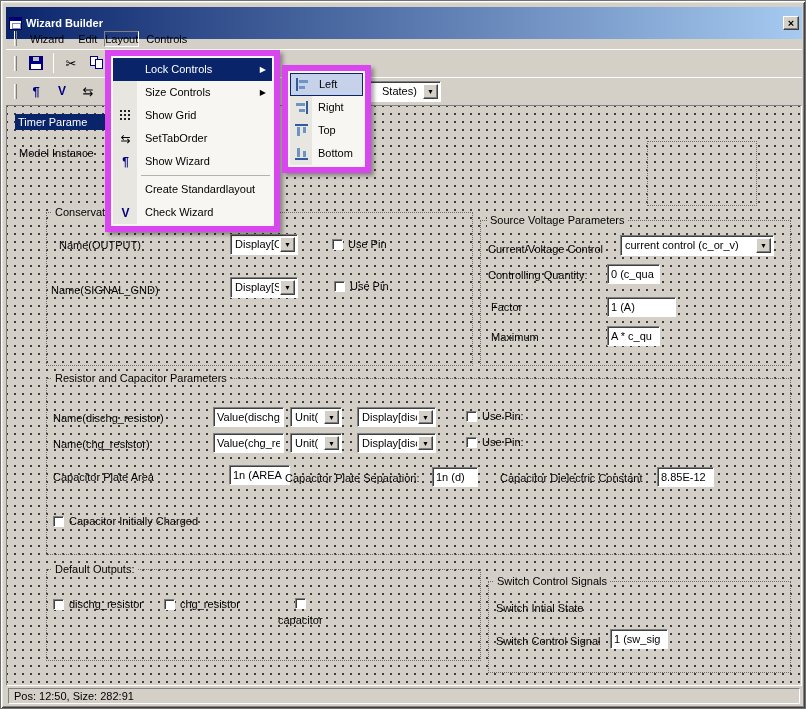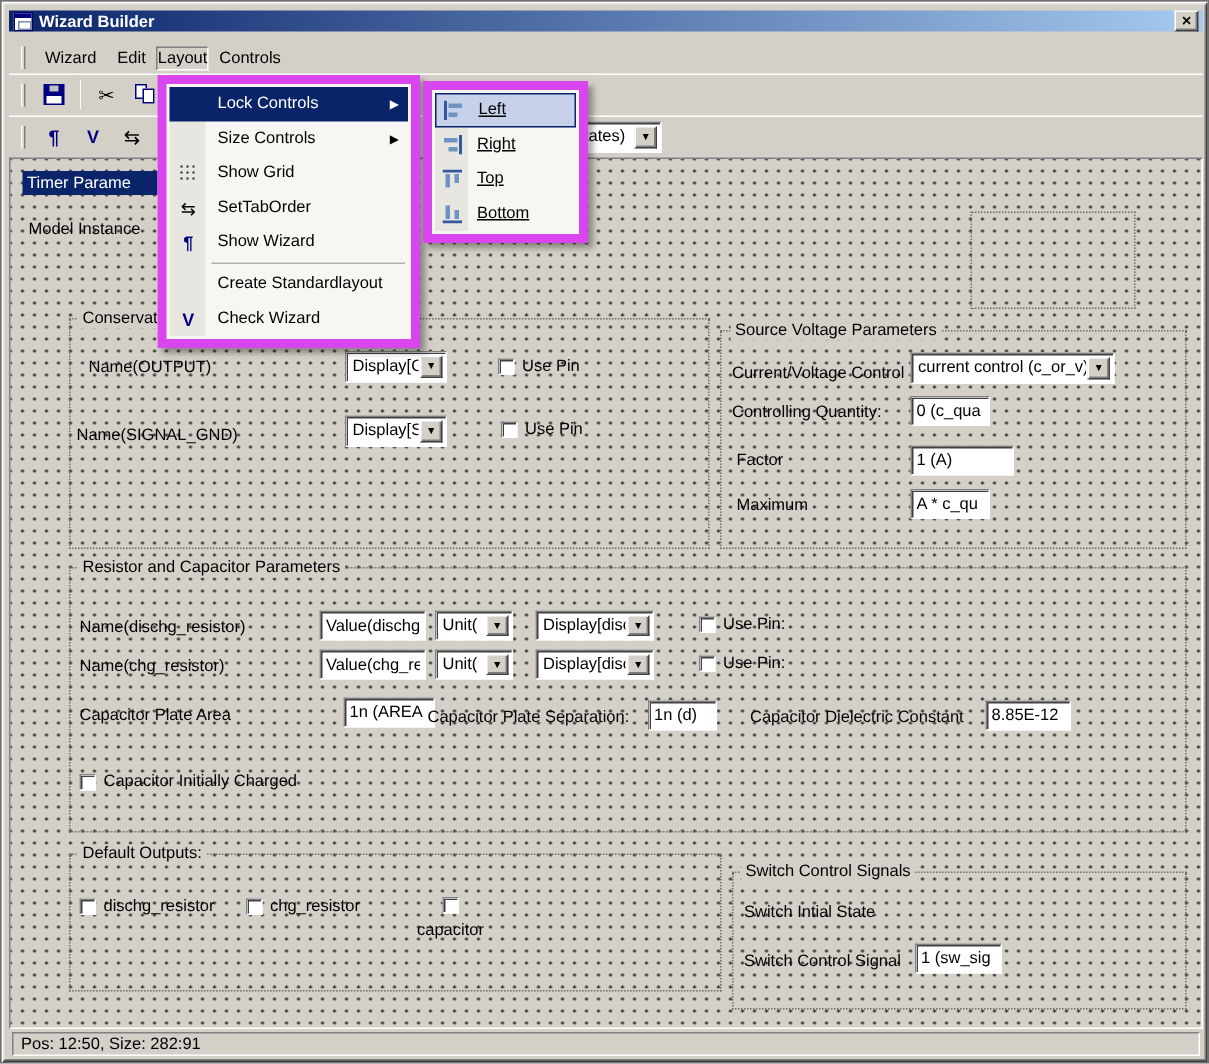--- a/index.html
+++ b/index.html
@@ -5,23 +5,23 @@
   * { box-sizing: border-box; margin: 0; padding: 0; }
   body { background:#c0c0c0; font-family:"Liberation Sans", sans-serif; }
   .win {
     position:relative; width:806px; height:709px; background:#d4d0c8;
     font-size:11px; color:#000; overflow:hidden;
     border:1px solid #707070;
     box-shadow: inset 1px 1px 0 #ffffff, inset -1px -1px 0 #404040,
                 inset 2px 2px 0 #e8e6e1, inset -2px -2px 0 #808080;
   }
   
-  .titlebar { position:absolute; left:5px; top:6px; width:796px; height:14px;
+  .titlebar { position:absolute; left:5px; top:6px; width:796px; height:32px;
     background:linear-gradient(90deg,#0a246a,#a6caf0);
-    display:flex; align-items:flex-end; padding:0 3px; }
+    display:flex; align-items:center; padding:0 3px; }
   .app-icon { width:13px; height:13px; background:#fff; border:1px solid #000060; position:relative; flex:none; }
   .app-icon::before { content:""; position:absolute; left:0; right:0; top:0; height:3px; background:#000080; }
   .app-icon::after { content:""; position:absolute; left:2px; top:5px; width:7px; height:4px; border:1px solid #8090b0; }
   .title-text { color:#fff; font-weight:bold; margin-left:4px; flex:1; white-space:nowrap; }
   .close-btn { width:16px; height:14px; background:#d4d0c8;
     border:1px solid; border-color:#fff #404040 #404040 #fff;
     box-shadow: inset -1px -1px 0 #808080;
     display:flex; align-items:center; justify-content:center;
     font-size:11px; font-weight:bold; line-height:1; flex:none; }
   
@@ -73,21 +73,21 @@
     box-shadow: inset 1px 1px 0 #404040; }
   
   .statusbar { position:absolute; left:5px; top:686px; width:796px; height:18px; display:flex; align-items:center; }
   .status-panel { flex:1; margin:0 2px; height:16px;
     border:1px solid; border-color:#808080 #fff #fff #808080;
     display:flex; align-items:center; padding:0 5px; }
   
   .popup { position:absolute; background:#f7f6f2; border:6px solid #d946ef;
     box-shadow: 3px 3px 4px rgba(0,0,0,0.35); padding:2px; }
   #layout-menu { left:104px; top:49px; width:175px; z-index:60; }
-  #align-submenu { left:281px; top:53px; width:110px; z-index:61;text-decoration:underline; }
+  #align-submenu { left:281px; top:64px; width:89px; z-index:61; }
   .icon-strip { position:absolute; left:2px; top:2px; bottom:2px; width:24px; background:#e8e6e1; }
   #align-submenu .icon-strip { width:22px; }
   .mitem { position:relative; height:23px; line-height:23px; padding-left:32px; white-space:nowrap; }
   .mitem.hl { background:#0a246a; color:#fff; }
   .sub-arrow { position:absolute; right:6px; top:0; font-size:8px; }
   .msep { height:5px; position:relative; }
   .msep::after { content:""; position:absolute; left:28px; right:2px; top:2px; border-top:1px solid #b5b2ab; }
   .micon { position:absolute; left:4px; top:3px; width:17px; height:17px; display:flex; align-items:center; justify-content:center; }
   .grid-glyph { width:13px; height:13px; background-image: radial-gradient(#222 0.8px, transparent 1px); background-size:4px 4px; }
   .glyph-navy { color:#000080; font-weight:bold; font-size:12px; line-height:1; }
@@ -194,21 +194,21 @@
       </span>
   </div>
   <div class="cb" style="left:333px; top:279px;">
     <span class="cbx"></span>
     <span>Use Pin</span>
   </div>
 
   <div class="grp" style="left:479px; top:219px; width:311px; height:146px;"></div>
   <span class="grp-cap" style="left:486px; top:213px;">Source Voltage Parameters</span>
   <span class="lbl" style="left:487px; top:242px;">Current/Voltage Control</span>
-  <div class="combo" style="left:606px; top:234px; width:136px;padding-left:12px;">
+  <div class="combo" style="left:619px; top:234px; width:154px;padding-left:12px;">
     <span class="combo-text">current control (c_or_v)</span>
     <span class="combo-btn">
         <span>▼</span>
       </span>
   </div>
   <span class="lbl" style="left:487px; top:268px;">Controlling Quantity:</span>
   <input class="tb" style="left: 606px; top: 263px; width: 53px;" value="0 (c_qua">
   <span class="lbl" style="left:490px; top:300px;">Factor</span>
   <input class="tb" style="left: 606px; top: 296px; width: 69px;" value="1 (A)">
   <span class="lbl" style="left:490px; top:330px;">Maximum</span>

